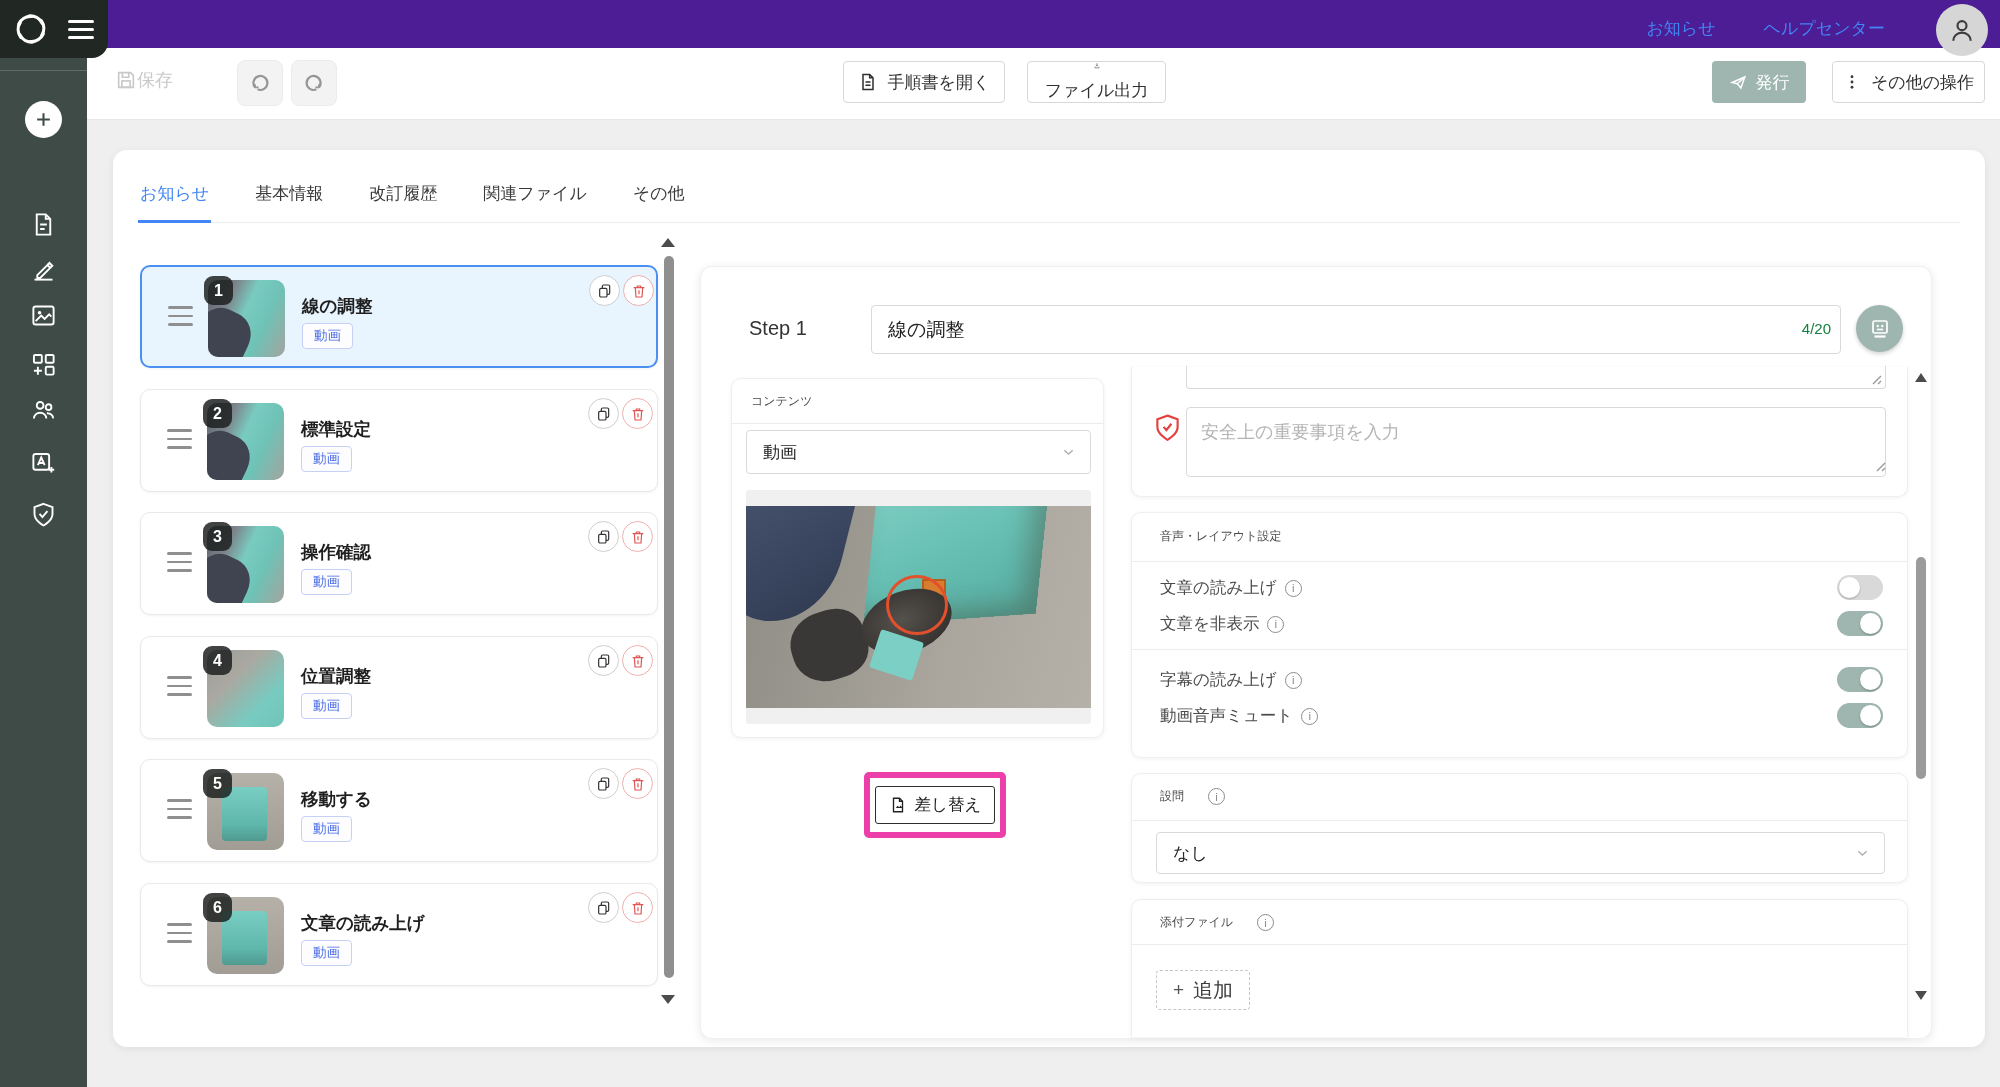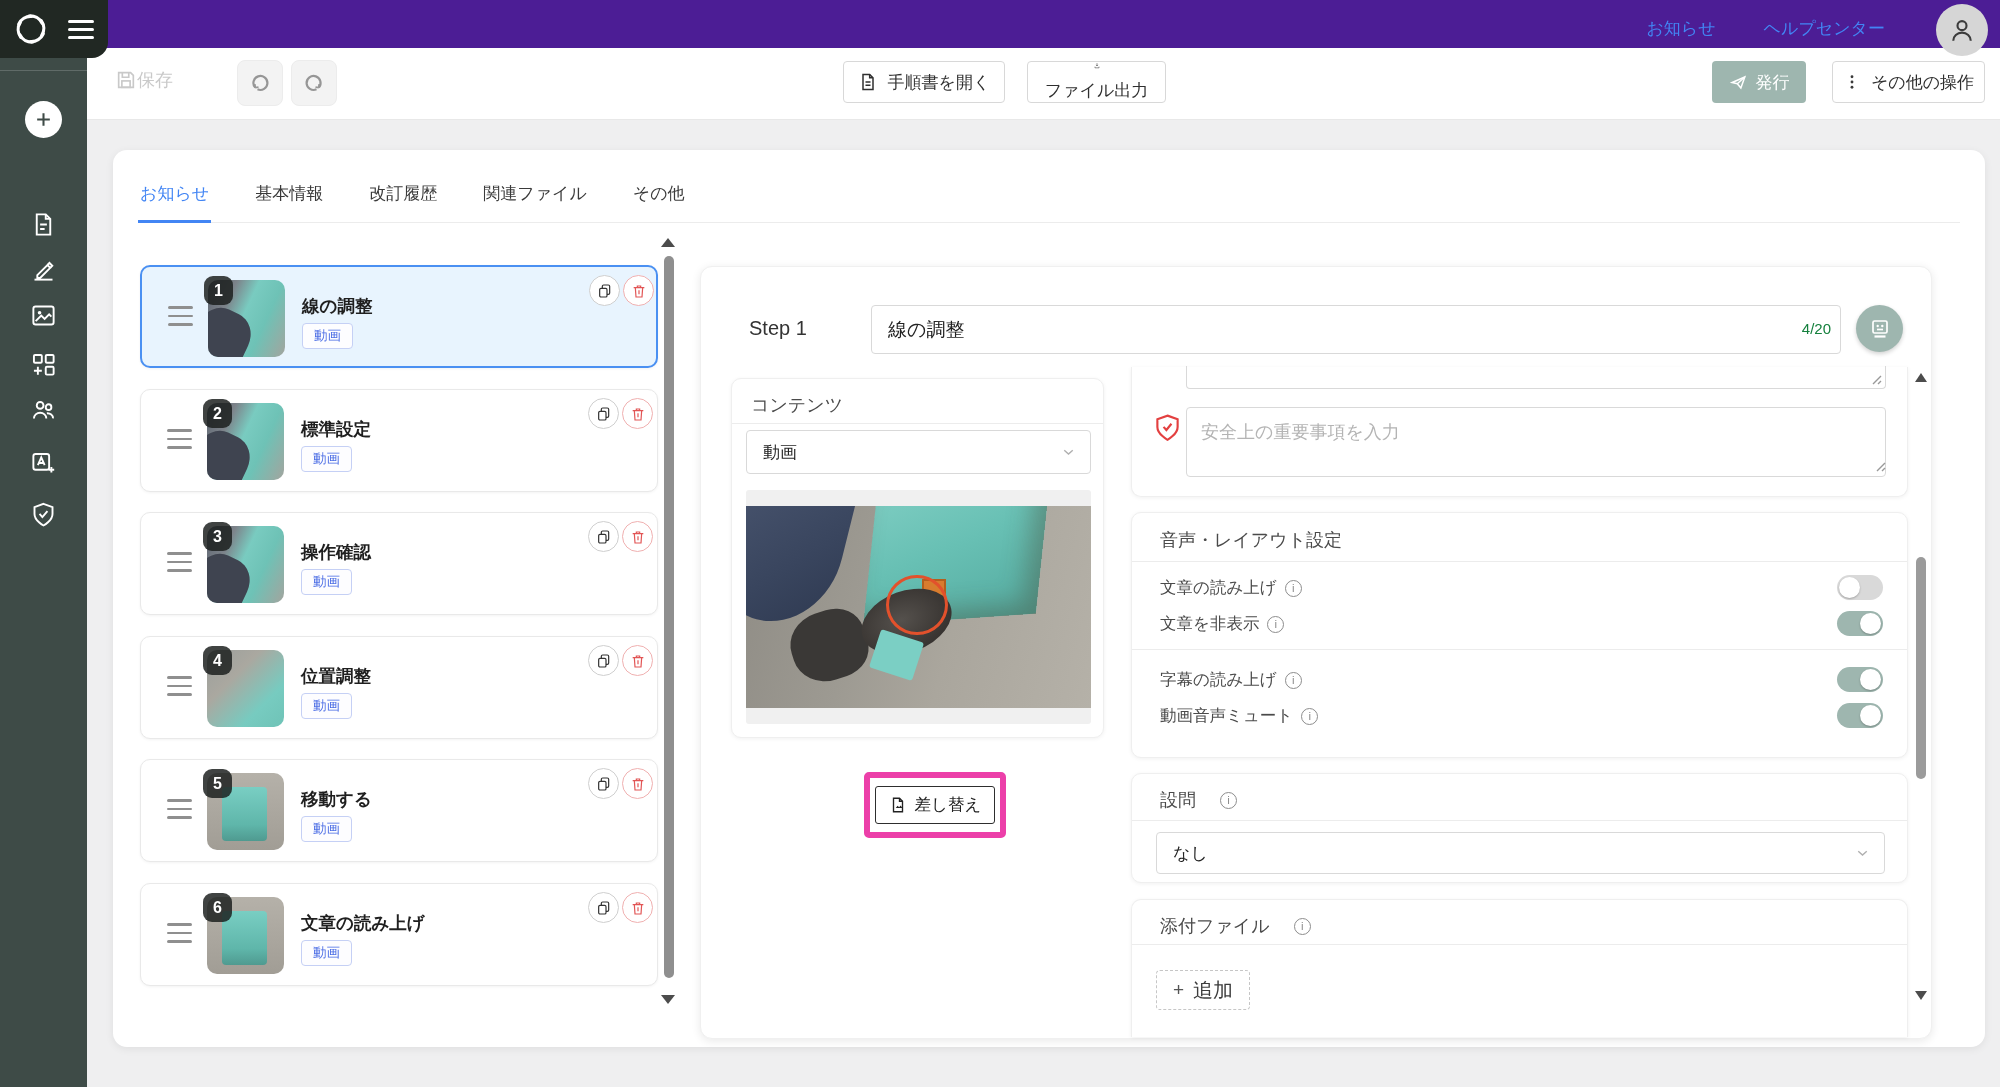--- a/index.html
+++ b/index.html
@@ -62,21 +62,21 @@
   .vthumb { position:absolute; border-radius:5px; background:#8f8f8f; cursor:grab; }
 
   
   .editor-card { position:absolute; left:587px; top:116px; width:1232px; height:773px; background:#fff; border:1px solid #f0f0f0; border-radius:12px; box-shadow:0 2px 10px rgba(0,0,0,.09); }
   .step-label { position:absolute; left:48px; top:50px; font-size:20px; font-weight:500; color:#333; }
   .title-input { position:absolute; left:170px; top:38px; width:970px; height:49px; border:1px solid #d9d9d9; border-radius:4px; font-size:19px; color:#222; padding:0 70px 0 16px; font-family:inherit; outline:none; }
   .title-counter { position:absolute; left:1070px; top:53px; width:60px; text-align:right; font-size:15px; color:#15803d; }
   .round-btn { position:absolute; left:1155px; top:38px; width:47px; height:47px; border-radius:50%; background:#9eb6af; border:none; display:flex; align-items:center; justify-content:center; box-shadow:0 2px 4px rgba(0,0,0,.18); cursor:pointer; }
 
   .panel { position:absolute; background:#fff; border:1px solid #efefef; border-radius:10px; box-shadow:0 1px 4px rgba(0,0,0,.06); }
-  .panel-h { font-size:18px; color:#4a4a4a; }
+  .panel-h { font-size:12px; color:#4a4a4a; }
   .divider { position:absolute; left:0; right:0; height:1px; background:#ececec; }
 
   
   .content-panel { left:30px; top:111px; width:373px; height:360px; }
   .content-panel .panel-h { position:absolute; left:19px; top:14px; }
   .select-box { position:absolute; border:1px solid #d9d9d9; border-radius:4px; background:#fff; display:flex; align-items:center; font-size:17px; color:#222; padding:0 16px; cursor:pointer; }
   .type-select { left:14px; top:51px; width:345px; height:44px; }
   .select-chevron { position:absolute; right:13px; top:50%; transform:translateY(-50%); }
   .video-wrap { position:absolute; left:14px; top:111px; width:345px; height:234px; background:#f0f0f0; border-radius:3px;text-decoration:underline; }
   .scene { position:absolute; left:0; top:16px; width:345px; height:202px; overflow:hidden; background:linear-gradient(105deg,#8f8c85 0%,#9d9a92 35%,#aaa69d 60%,#b5b1a8 100%); }

